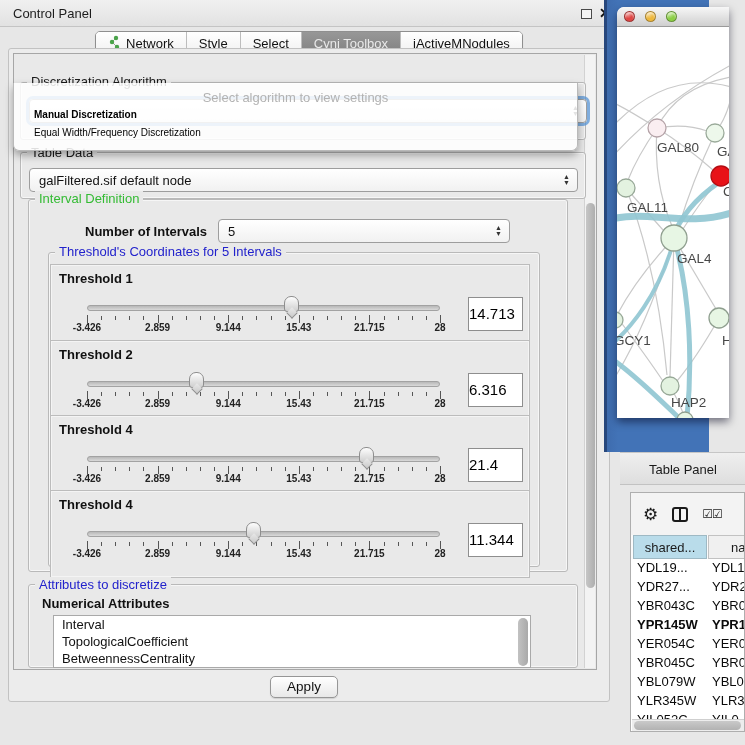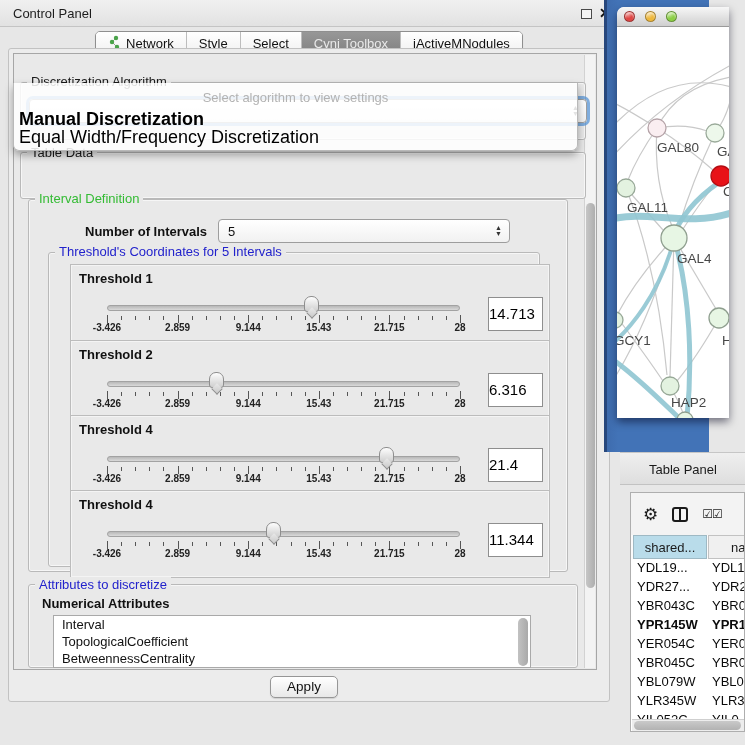--- a/index.html
+++ b/index.html
@@ -32,24 +32,24 @@
   .group-label { position:absolute; font-size:13px; background:#e9e9e9; padding:0 4px; white-space:nowrap; }
 
   
   .combo { position:absolute; background:linear-gradient(#ffffff,#f1f1f1); border:1px solid #9d9d9d; border-radius:4px; font-size:13px; color:#111; display:flex; align-items:center; padding-left:9px; }
   .combo .stepper { position:absolute; right:7px; top:50%; transform:translateY(-50%); font-size:7px; line-height:6px; color:#333; text-align:center; }
   .combo.focusring { box-shadow:0 0 0 3px rgba(90,150,214,.75); }
 
   
   .popup { position:absolute; left:13px; top:83px; width:565px; height:68px; background:rgba(255,255,255,.86); border:1px solid #b9b9b9; border-top:none; border-radius:0 0 6px 6px; box-shadow:0 4px 9px rgba(0,0,0,.35); z-index:20; }
   .popup .hint { position:absolute; left:0; right:0; top:7px; text-align:center; font-size:13px; color:#b2b2b2; }
-  .popup .item { position:absolute; left:5px; font-size:18px; color:#000; white-space:nowrap; }
-
-  
-  .threshold-panel { position:absolute; left:70px; width:480px; height:88px; border:1px solid #bcbcbc; background:#e9e9e9; box-shadow:inset 0 0 0 1px #f4f4f4; }
+  .popup .item { position:absolute; left:20px; font-size:10px; color:#000; white-space:nowrap; }
+
+  
+  .threshold-panel { position:absolute; left:50px; width:480px; height:88px; border:1px solid #bcbcbc; background:#e9e9e9; box-shadow:inset 0 0 0 1px #f4f4f4; }
   .th-label { position:absolute; left:8px; top:6px; font-size:13px; font-weight:bold; color:#111; }
   .track { position:absolute; left:36px; top:40px; width:353px; height:6px; border-radius:3px; background:linear-gradient(#b8b8b8,#d9d9d9); border:1px solid #a2a2a2; }
   .thumb-sl { position:absolute; top:31px; width:15px; height:16px; background:linear-gradient(#fdfdfd,#cfcfcf); border:1px solid #8e8e8e; border-radius:7px 7px 3px 3px; z-index:2; }
   .thumb-sl::after { content:""; position:absolute; left:3px; top:12px; width:7px; height:7px; background:linear-gradient(135deg,#e9e9e9,#c9c9c9); border:1px solid #8e8e8e; border-top:none; border-left:none; transform:rotate(45deg); }
   .ticks { position:absolute; left:36px; top:49px; width:353px; height:10px; }
   .ticks i { position:absolute; width:1px; background:#555; }
   .ticks i.minor { top:2px; height:4px; }
   .ticks i.major { top:1px; height:8px; }
   .tick-labels { position:absolute; left:36px; top:57px; width:353px; height:12px; }
   .tick-labels span { position:absolute; transform:translateX(-50%); font-size:10px; font-weight:bold; color:#222; white-space:nowrap; }
@@ -142,20 +142,24 @@
     </div>
 
   <div class="popup">
     <div class="hint">Select algorithm to view settings</div>
     <div class="item" style="top:26px;font-weight:bold;">Manual Discretization</div>
     <div class="item" style="top:44px;text-align:right;">Equal Width/Frequency Discretization</div>
   </div>
 
   <div class="group" style="left:20px;top:152px;width:566px;height:47px;"></div>
   <div class="group-label" style="left:27px;top:145px;color:#1a1a1a;">Table Data</div>
+  <div class="combo" style="left:29px;top:168px;width:549px;height:24px;">
+    <span>galFiltered.sif default node</span>
+    <span class="stepper">▲<br>▼</span>
+  </div>
 
   <div class="group" style="left:28px;top:199px;width:540px;height:373px;"></div>
   <div class="group-label" style="left:35px;top:191px;color:#33bb33;">Interval Definition</div>
   <div style="position:absolute;left:85px;top:224px;font-size:13px;font-weight:bold;color:#111;">Number of Intervals</div>
   <div class="combo" style="left:218px;top:219px;width:292px;height:24px;">
     <span>5</span>
     <span class="stepper">▲<br>▼</span>
   </div>
 
   <div class="group" style="left:48px;top:252px;width:492px;height:315px;"></div>

